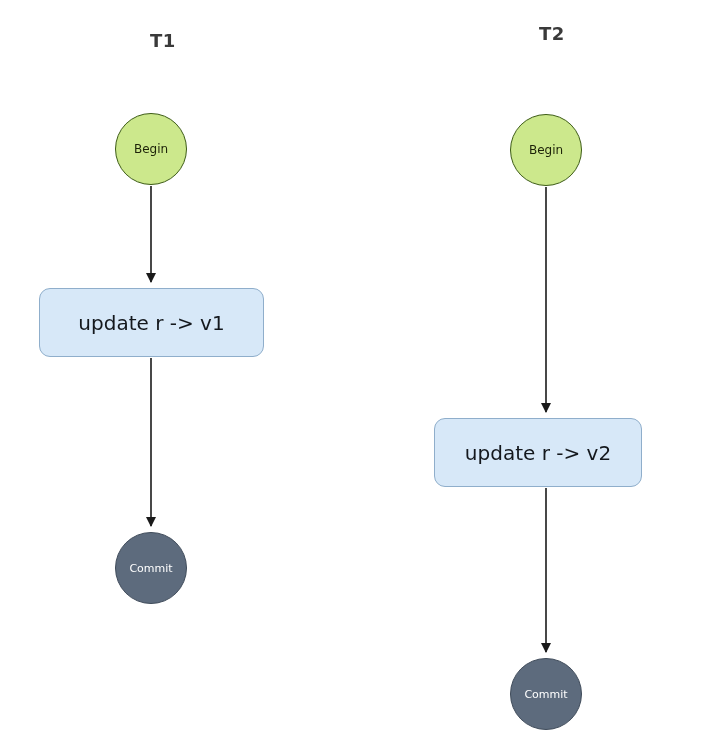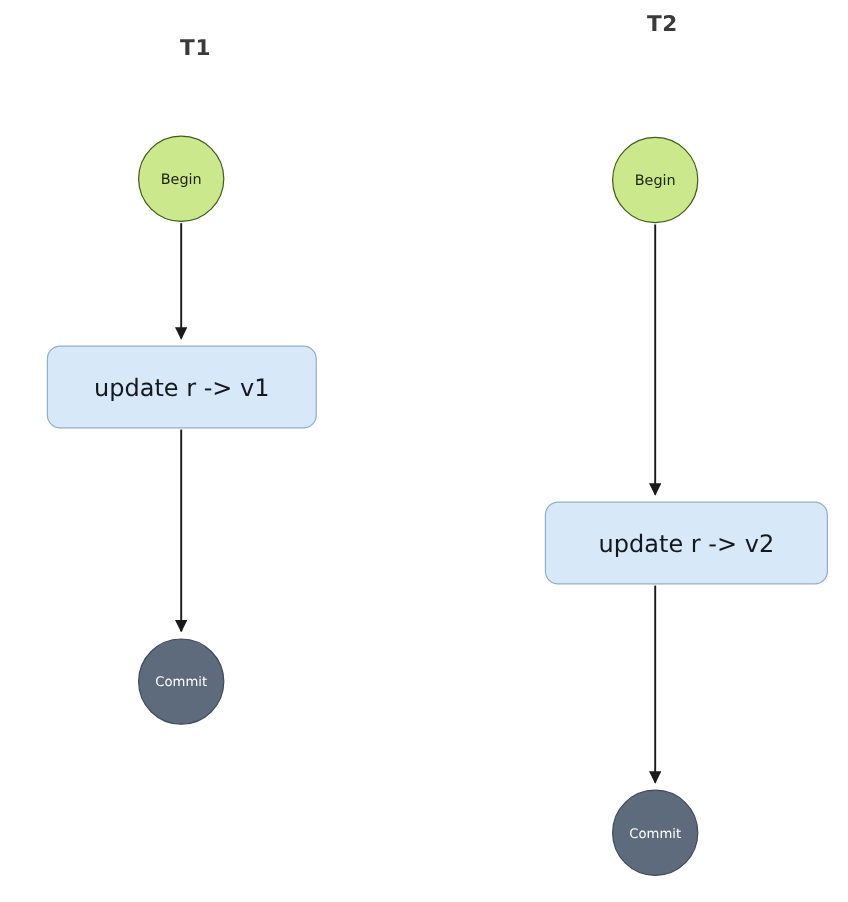--- a/index.html
+++ b/index.html
@@ -118,27 +118,27 @@
   </div>
 
   <div class="node-box" style="left:39px; top:288px; width:225px; height:69px;">
     <span class="node-label">update r -&gt; v1</span>
   </div>
 
   <div class="node-circle commit" style="left:151px; top:568px; width:72px; height:72px;">
     <span class="node-label">Commit</span>
   </div>
 
-  <div class="col-title" style="left:552px; top:10px;text-align:right;">T2</div>
+  <div class="col-title" style="left:552px; top:23px;text-align:right;">T2</div>
 
   <div class="node-circle begin" style="left:546px; top:150px; width:72px; height:72px;">
     <span class="node-label">Begin</span>
   </div>
 
-  <div class="node-box" style="left:454px; top:418px; width:236px; height:69px;">
+  <div class="node-box" style="left:434px; top:418px; width:208px; height:69px;">
     <span class="node-label">update r -&gt; v2</span>
   </div>
 
   <div class="node-circle commit" style="left:546px; top:694px; width:72px; height:72px;">
     <span class="node-label">Commit</span>
   </div>
 
 </div>
 
 </body></html>

